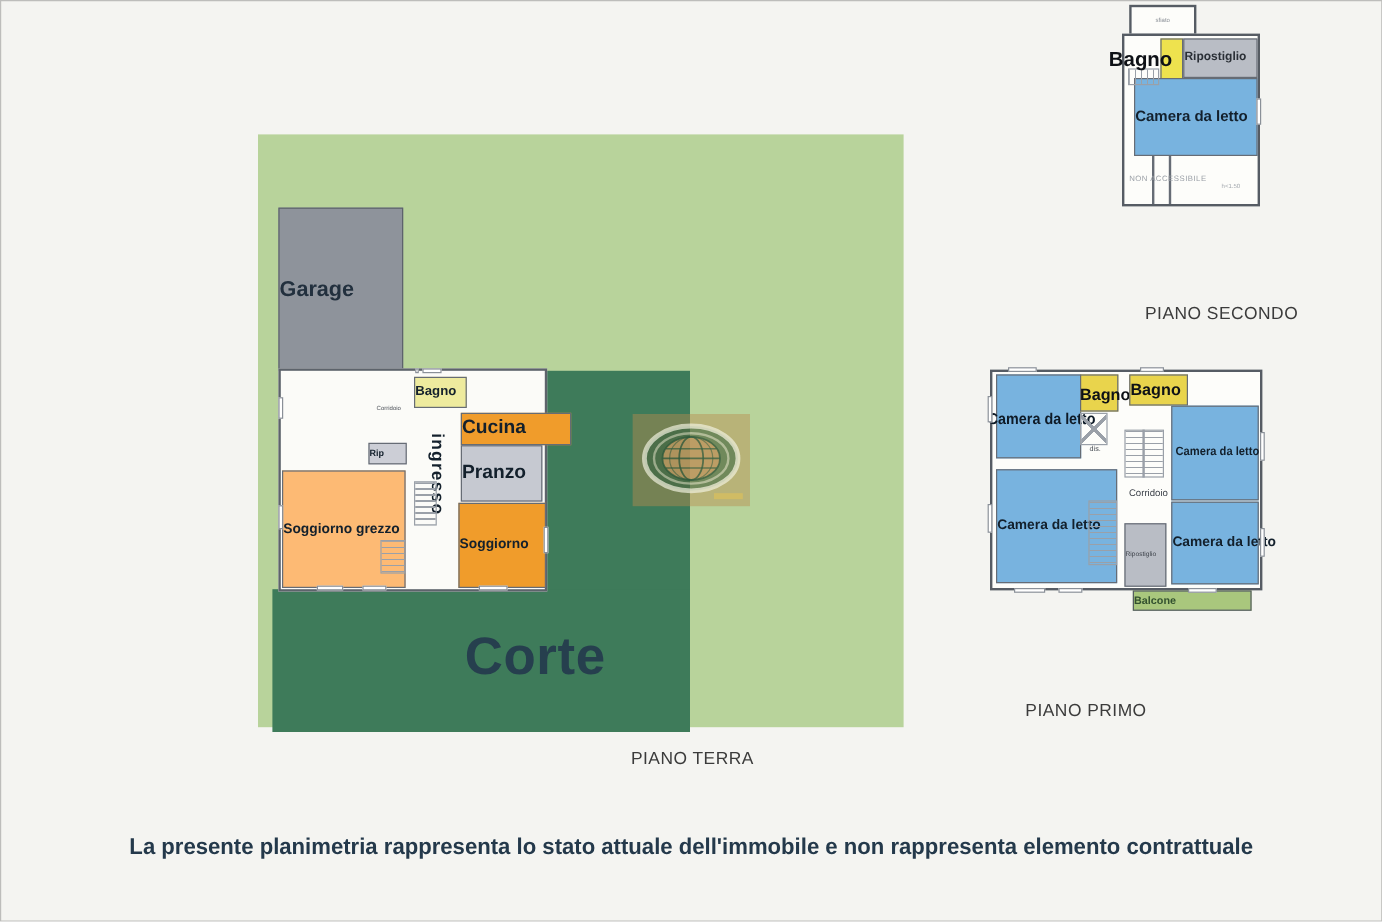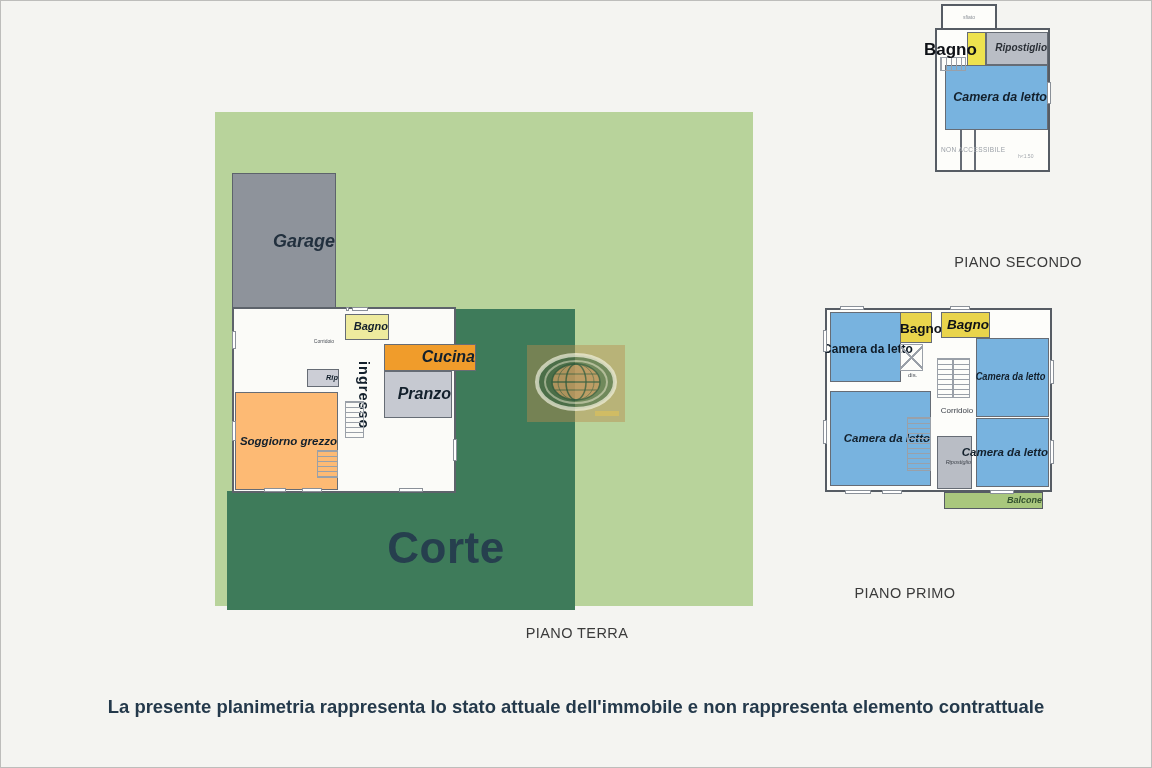--- a/index.html
+++ b/index.html
@@ -6,22 +6,22 @@
   .canvas{
     position:relative;width:1152px;height:768px;overflow:hidden;
     background:#f4f4f1;
     box-shadow: inset 0 0 0 1px #bdbdbb;
     font-family:"Liberation Sans", sans-serif;
   }
   .abs{position:absolute;}
   .room{
     position:absolute;box-sizing:border-box;
     border:1.5px solid #666c75;
-    display:flex;align-items:center;justify-content:flex-end;
-    text-align:center;line-height:1.05;font-style:italic;
+    display:flex;align-items:center;justify-content:flex-start;
+    text-align:center;line-height:1.05;
   }
   .lbl{font-weight:bold;color:#13202c;}
   .zone-label{
     position:absolute;display:flex;align-items:center;justify-content:center;
     font-weight:bold;color:#2c3e50;letter-spacing:.5px;
   }
   .caption{
     position:absolute;font-size:14.5px;color:#3b3b3b;letter-spacing:.4px;
     display:flex;align-items:center;justify-content:center;white-space:nowrap;
   }
@@ -74,20 +74,23 @@
     </div>
 
     <div class="room" style="left:150px;top:35px;width:92px;height:27px;background:#f09c2b;">
       <span class="lbl" style="font-size:16px;">Cucina</span>
     </div>
 
     <div class="room" style="left:150px;top:62px;width:68px;height:47px;background:#c6c9d1;">
       <span class="lbl" style="font-size:16px;">Pranzo</span>
     </div>
 
+    <div class="room" style="left:148px;top:110px;width:73px;height:71px;background:#f09c2b;">
+      <span class="lbl" style="font-size:11.5px;">Soggiorno</span>
+    </div>
 
     <div class="room" style="left:1px;top:83px;width:103px;height:98px;background:#fdba74;">
       <span class="lbl" style="font-size:11.5px;">Soggiorno grezzo</span>
     </div>
 
     <div class="abs" style="left:122px;top:52px;height:126px;writing-mode:vertical-rl;
                 font-weight:bold;font-size:14.5px;color:#13202c;letter-spacing:1px;
                 display:flex;align-items:center;">ingresso</div>
 
     <div class="stairs-v" style="left:111px;top:92px;width:19px;height:37px;"></div>

